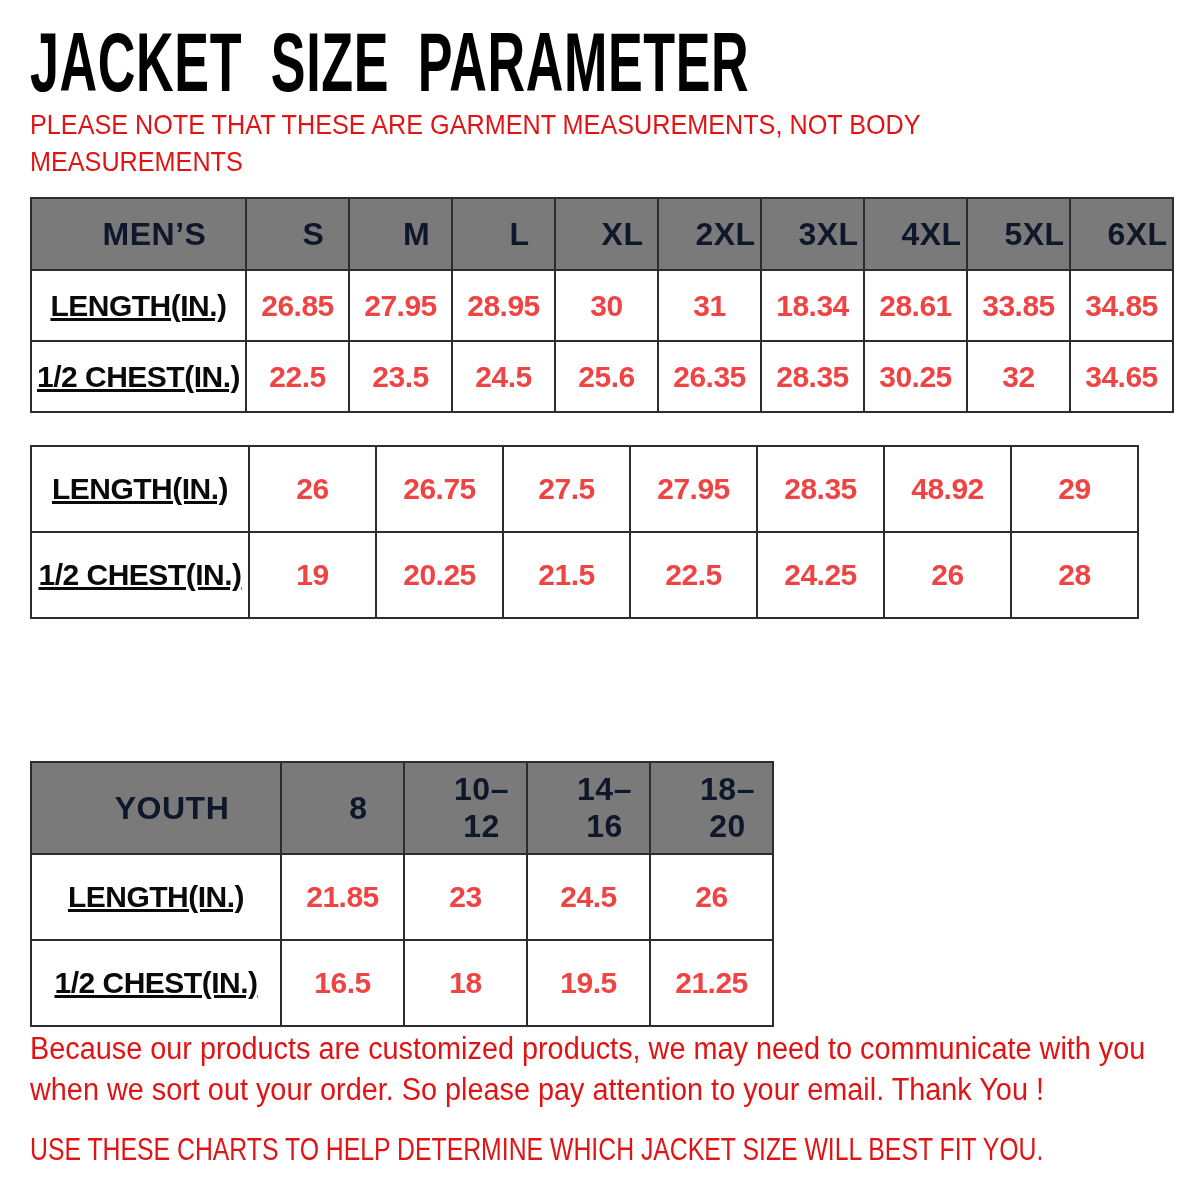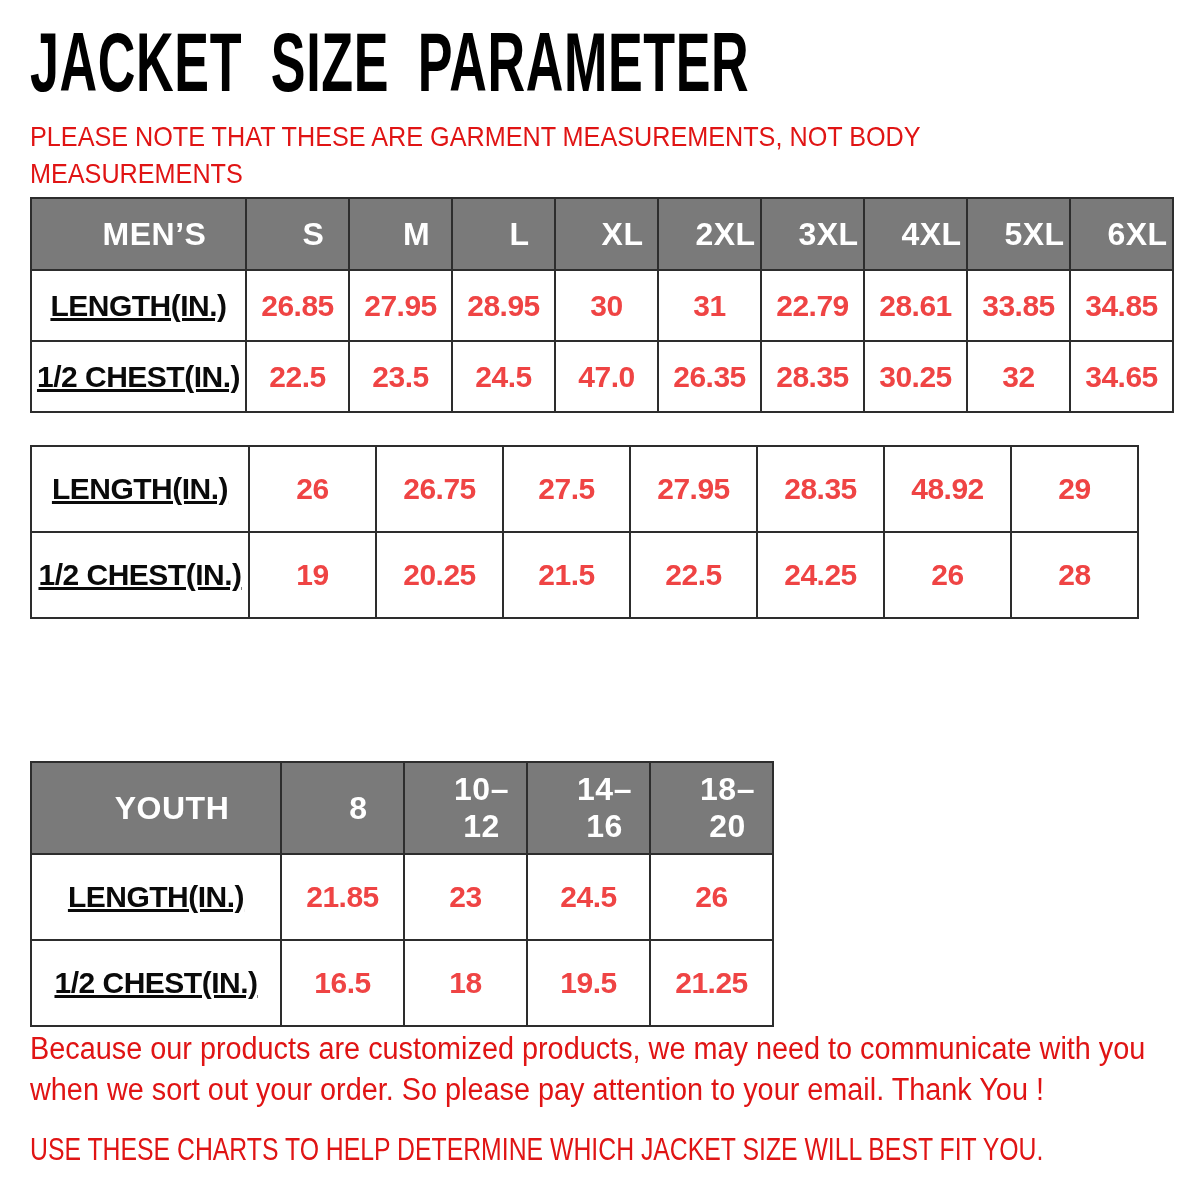--- a/index.html
+++ b/index.html
@@ -10,34 +10,34 @@
     font-family:"Liberation Sans", sans-serif;
   }
   
   .title { position:absolute; left:30px; top:20px; }
   .title span {
     display:inline-block; font-size:84px; font-weight:bold; color:#000;
     line-height:1.0; letter-spacing:1px; word-spacing:22px; white-space:nowrap;
     transform:scaleX(0.62); transform-origin:left center;
   }
   
-  .note { position:absolute; left:30px; top:118px; color:#e01414; }
+  .note { position:absolute; left:30px; top:106px; color:#e01414; }
   .note .line {
     display:block; font-size:28px; font-weight:400; line-height:37px;
     white-space:nowrap; transform:scaleX(0.90); transform-origin:left center;
   }
   
   table {
     border-collapse:collapse; table-layout:fixed;
     position:absolute; left:30px;
     font-family:"Liberation Sans", sans-serif;
   }
   th, td { border:2px solid #2d2d2d; text-align:center; vertical-align:middle; padding:0; }
   th {
-    background:#7a7a7a; color:#ffffff; font-size:32px; font-weight:600;
+    background:#7a7a7a; color:#0f172a; font-size:32px; font-weight:600;
     letter-spacing:0.5px;
     padding-left:32px;
   }
   td.rowlabel { font-size:30px; font-weight:600; color:#0a0a0a; letter-spacing:-0.5px;text-decoration:underline; }
   td.val      { font-size:30px; font-weight:700; color:#ef4444; letter-spacing:-0.5px; }
 
   .men   { top:197px; width:1143px; }
   .men   tr.hdr  th { height:72px; }
   .men   tr.data td { height:71px; }
 
@@ -103,31 +103,31 @@
       <th>5XL</th>
       <th>6XL</th>
     </tr>
     <tr class="data">
       <td class="rowlabel">LENGTH(IN.)</td>
       <td class="val">26.85</td>
       <td class="val">27.95</td>
       <td class="val">28.95</td>
       <td class="val">30</td>
       <td class="val">31</td>
-      <td class="val">22.79</td>
+      <td class="val">18.34</td>
       <td class="val">28.61</td>
       <td class="val">33.85</td>
       <td class="val">34.85</td>
     </tr>
     <tr class="data">
       <td class="rowlabel">1/2 CHEST(IN.)</td>
       <td class="val">22.5</td>
       <td class="val">23.5</td>
       <td class="val">24.5</td>
-      <td class="val">47.0</td>
+      <td class="val">25.6</td>
       <td class="val">26.35</td>
       <td class="val">28.35</td>
       <td class="val">30.25</td>
       <td class="val">32</td>
       <td class="val">34.65</td>
     </tr>
   </tbody>
     </table>
 
   <table class="women">

